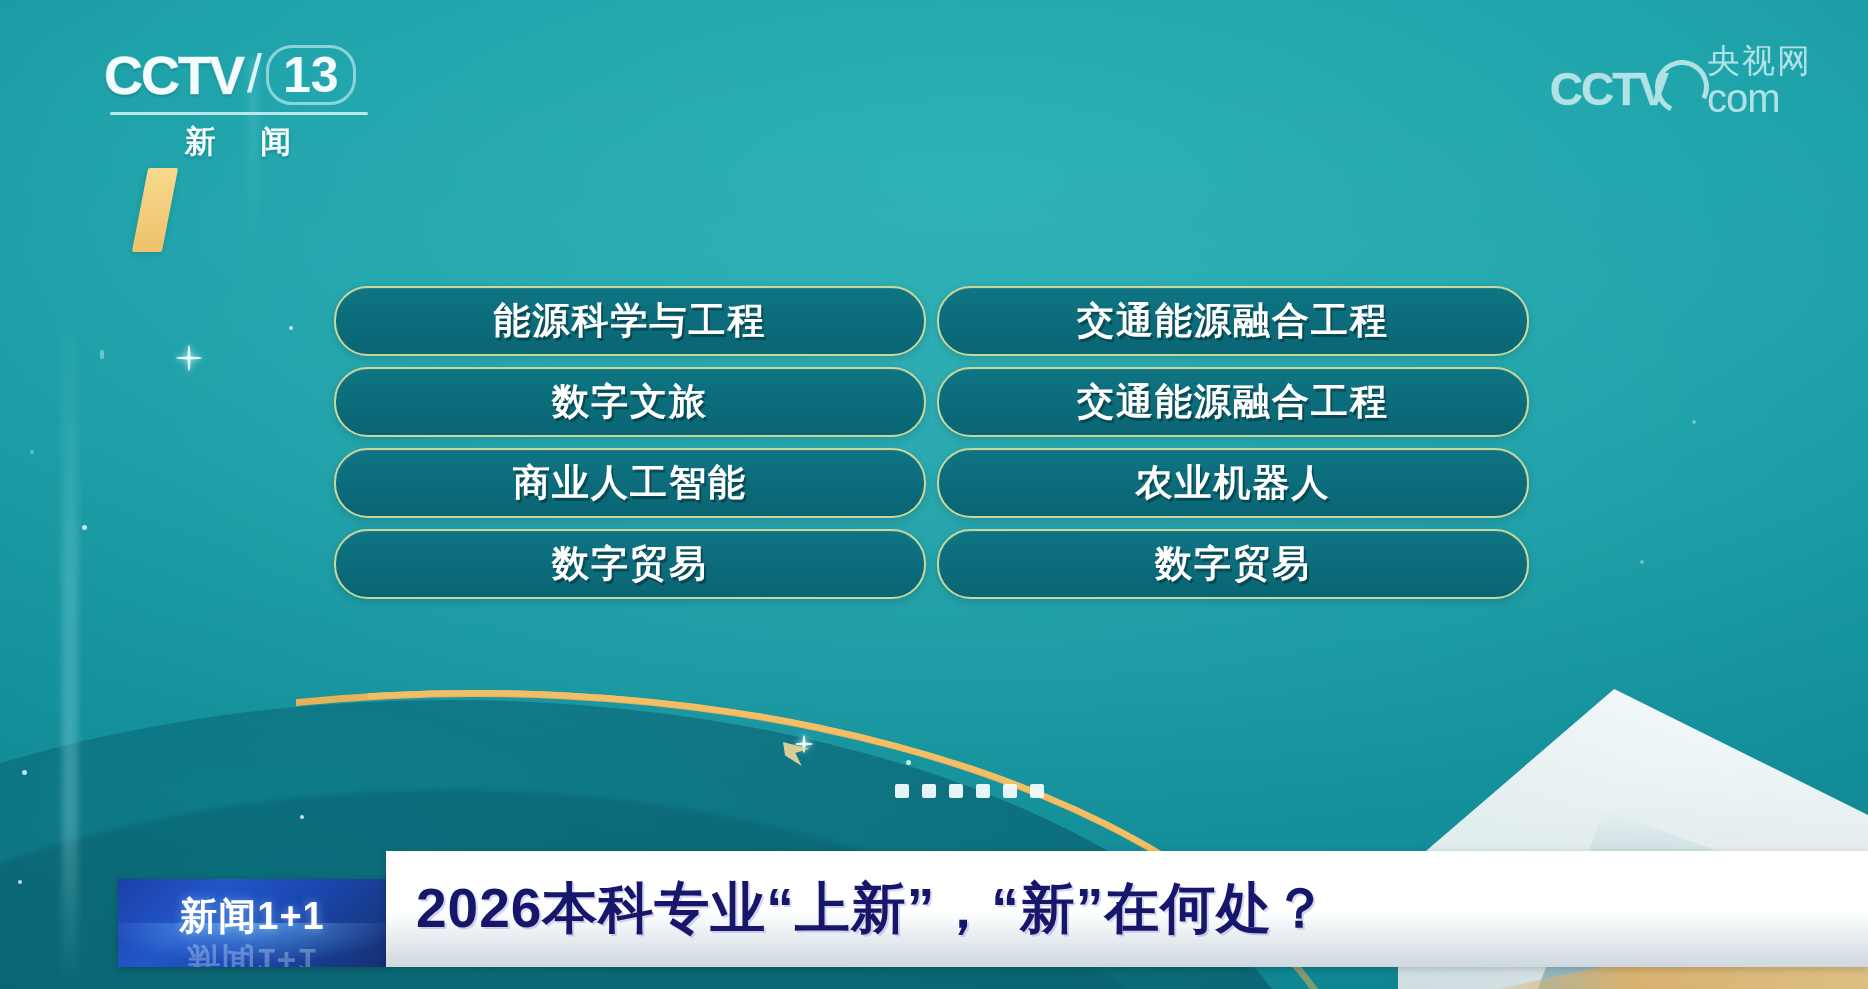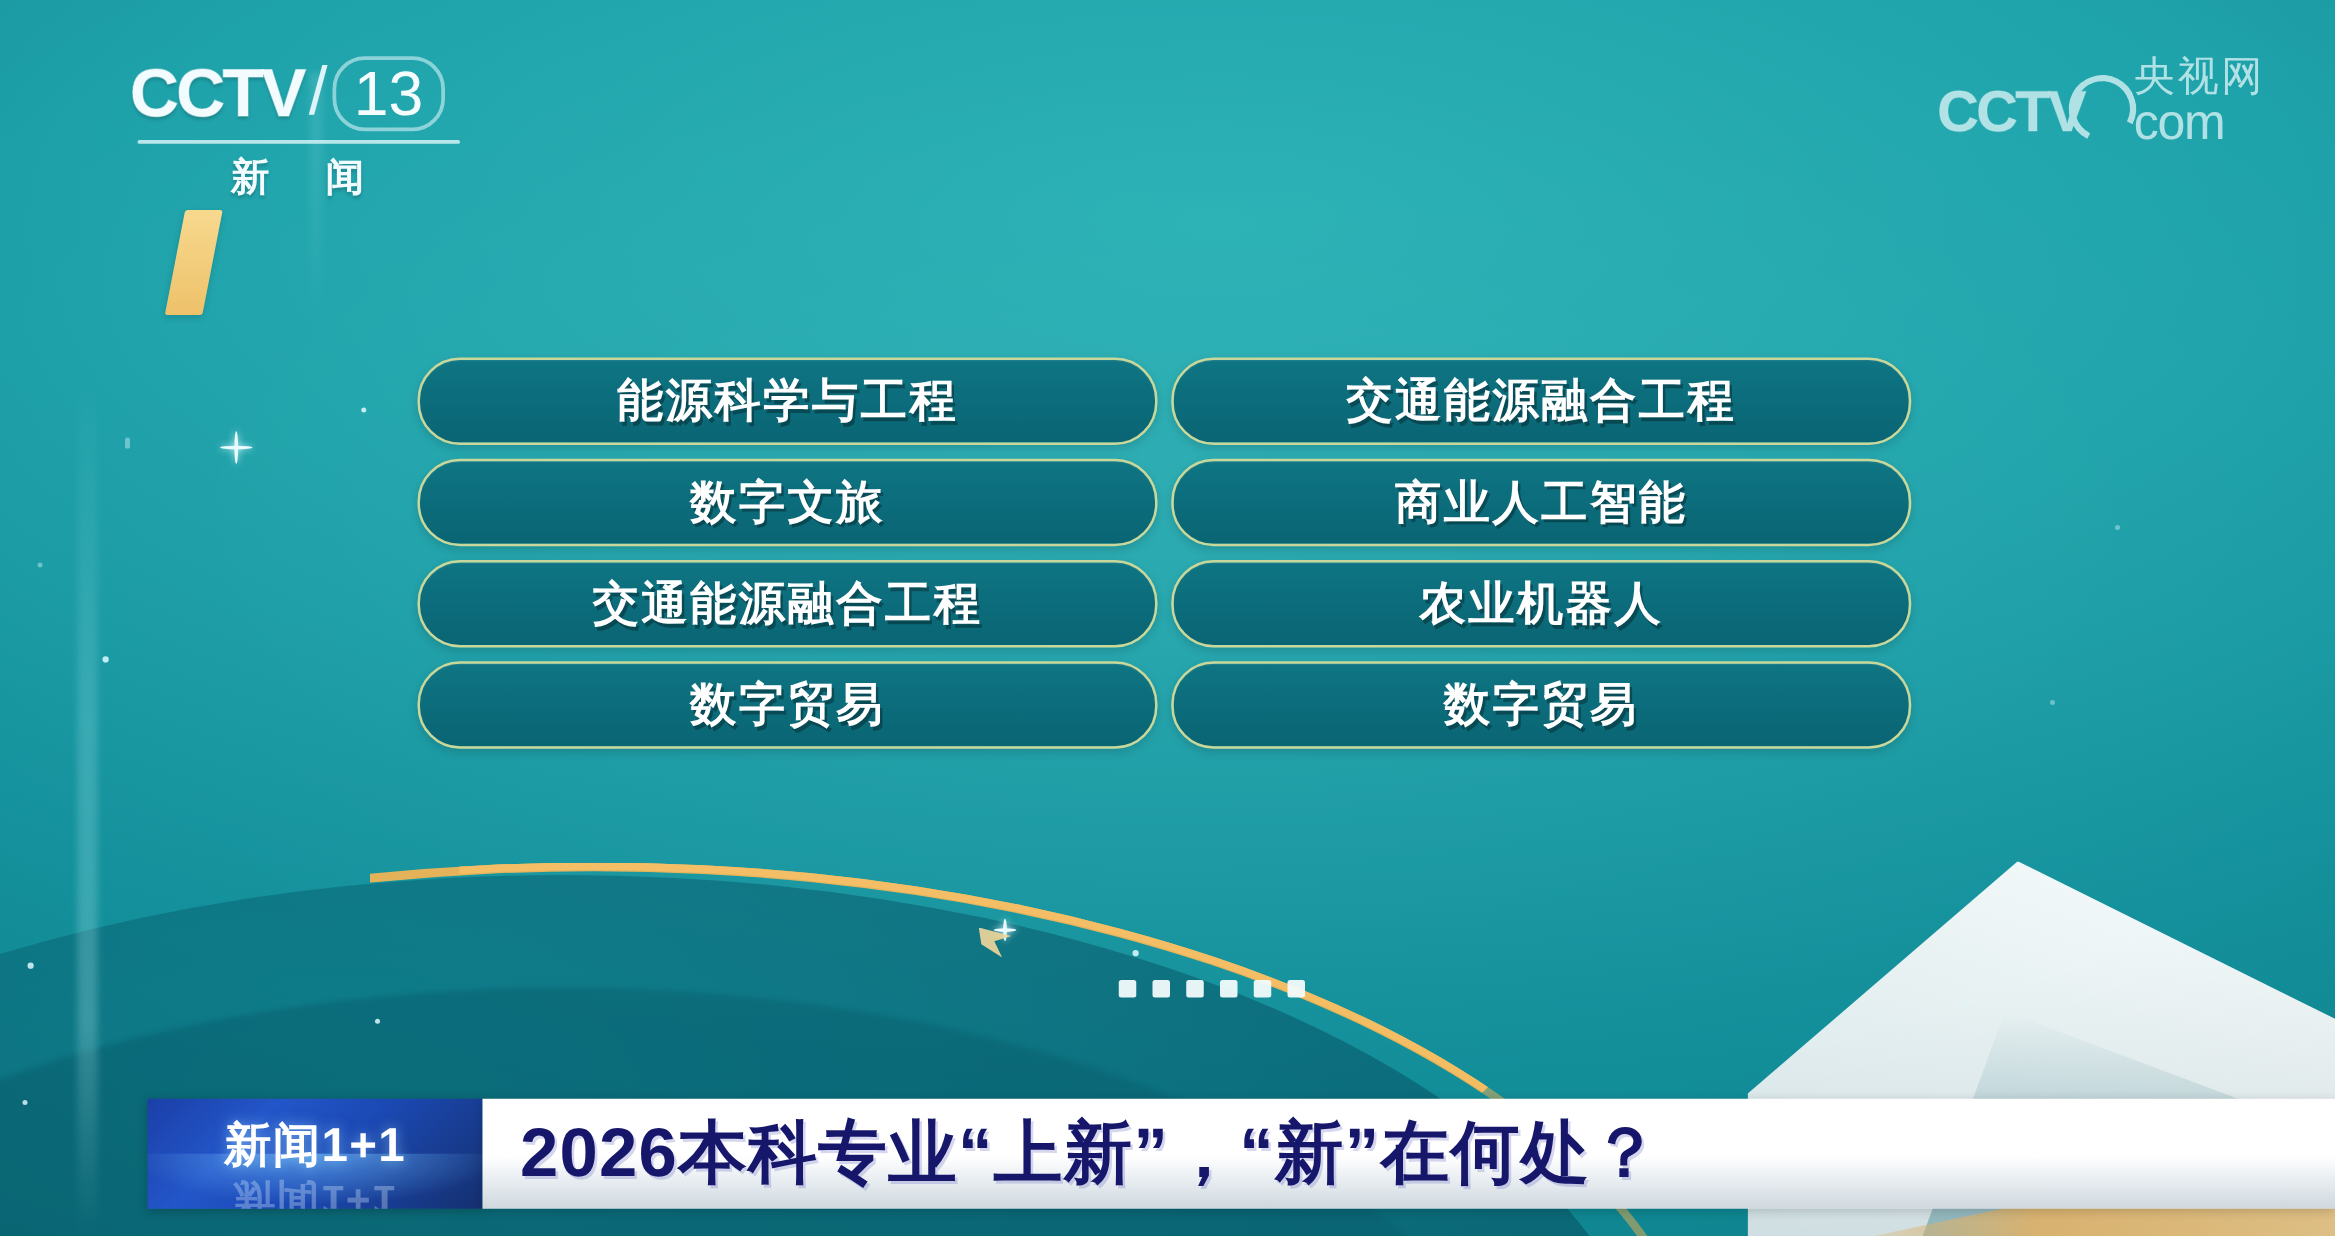--- a/index.html
+++ b/index.html
@@ -98,21 +98,21 @@
   .cctv-word{
     font-size:54px;font-weight:bold;letter-spacing:-2px;color:#f2fbfd;
     font-family:"Liberation Sans",sans-serif;
     -webkit-text-stroke:1px rgba(255,255,255,.4);
     text-shadow:0 2px 3px rgba(0,0,0,.18);
   }
   .cctv-slash{
     font-size:54px;color:#dff4f8;margin:0 2px 0 4px;transform:translateY(-2px);
   }
   .cctv-num{
-    font-size:50px;font-weight:normal;color:#f4fcfe;
+    font-size:50px;font-weight:bold;color:#f4fcfe;
     border:3px solid rgba(230,250,255,.55);border-radius:26px;
     padding:0 14px;line-height:54px;margin-left:2px;text-align:right;
   }
   .cctv-rule{height:3px;background:rgba(235,252,255,.75);border-radius:2px;margin:6px 4px 0 6px;}
   .cctv-sub{
     margin-top:6px;text-align:center;color:#f3fcfe;font-size:31px;
     letter-spacing:18px;text-indent:18px;font-weight:600;
     text-shadow:0 2px 3px rgba(0,0,0,.2);
   }
 
@@ -195,21 +195,21 @@
     position:absolute;left:0;right:0;top:12px;text-align:center;
     color:#ffffff;font-size:38px;font-weight:bold;letter-spacing:1px;z-index:2;
     text-shadow:0 0 10px rgba(160,220,255,.55);
   }
   .lt-badge-refl{
     position:absolute;left:0;right:0;top:58px;text-align:center;
     color:rgba(220,238,255,.33);font-size:34px;font-weight:bold;letter-spacing:1px;z-index:2;
     transform:scaleY(-1);
   }
   .lt-bar{
-    position:absolute;left:386px;bottom:22px;right:0;height:88px;
+    position:absolute;left:386px;bottom:22px;right:0;height:116px;
     background:linear-gradient(180deg,#ffffff 0%,#ffffff 52%,#e8edf1 74%,#cfd8de 100%);
     display:flex;align-items:center;
     box-shadow:0 2px 8px rgba(0,0,0,.18);
   }
   .lt-headline{
     margin-left:30px;color:#16166b;font-size:55px;font-weight:bold;letter-spacing:1px;
     white-space:nowrap;
     text-shadow:2px 2px 0 rgba(90,95,190,.25);
   }
 </style>
@@ -276,24 +276,24 @@
       </div>
     <div class="pill">
         <span class="pill-text">交通能源融合工程</span>
       </div>
 
     <div class="pill">
         <span class="pill-text">数字文旅</span>
       </div>
 
     <div class="pill">
+        <span class="pill-text">交通能源融合工程</span>
+      </div>
+    <div class="pill">
         <span class="pill-text">商业人工智能</span>
-      </div>
-    <div class="pill">
-        <span class="pill-text">交通能源融合工程</span>
       </div>
 
     <div class="pill">
         <span class="pill-text">农业机器人</span>
       </div>
     <div class="pill">
         <span class="pill-text">数字贸易</span>
       </div>
 
     <div class="pill">

